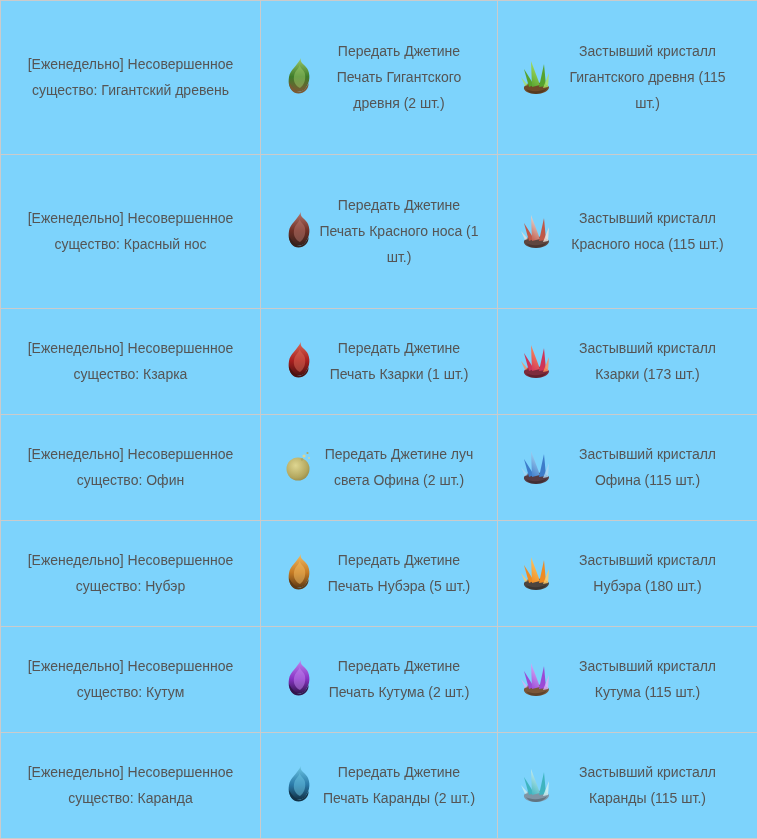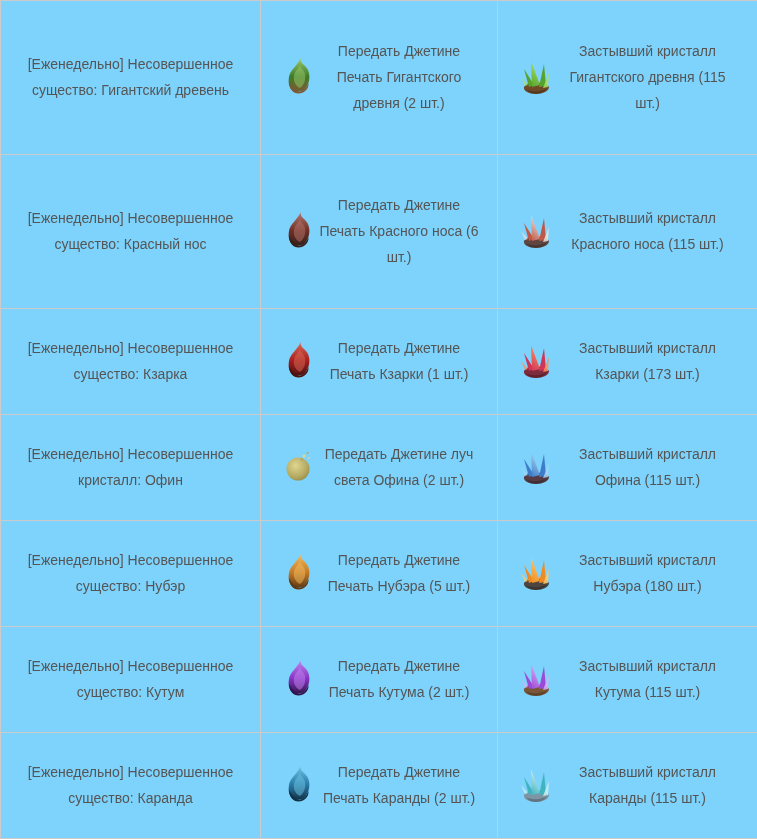--- a/index.html
+++ b/index.html
@@ -114,21 +114,21 @@
                     <stop offset="0" stop-color="#b5766b"></stop>
                     <stop offset="0.55" stop-color="#6e2f26"></stop>
                     <stop offset="1" stop-color="#35201b"></stop>
                   </linearGradient>
                 </defs>
                 <path d="M22 2 C20 7 27 9 29 14 C32 21 30 29 25 34 C22 36 17 36.5 14 35 C10 32 9 27 10 21 C11 14 18 10 22 2 Z" fill="url(#sg1s)"></path>
                 <path d="M21 8 C20 12 25 13 26 18 C27 24 25 29 21 32 C17 30 14 26 15 20 C16 14 20 13 21 8 Z" fill="#b5766b" opacity="0.5"></path>
                 <path d="M10 26 C13 32 17 35 20 36 C24 35.5 27.5 32 29.5 27 C30 33 25 37.5 19.5 37.5 C14 37.5 10.5 33 10 26 Z" fill="#35201b"></path>
               </svg>
             </div>
-            <div class="item-label">Передать Джетине Печать Красного носа (6 шт.)</div>
+            <div class="item-label">Передать Джетине Печать Красного носа (1 шт.)</div>
           </div>
         </td>
         <td class="item-cell">
           <div class="cell-inner">
             <div class="icon">
               <svg viewBox="0 0 40 40" xmlns="http://www.w3.org/2000/svg">
                 <defs>
                   <linearGradient id="cg1c" x1="0" y1="1" x2="0.3" y2="0">
                     <stop offset="0" stop-color="#c05848"></stop>
                     <stop offset="1" stop-color="#eadfd9"></stop>
@@ -188,21 +188,21 @@
                 <polygon points="27,32 33,17 32,31" fill="#ff8f5a" opacity="0.85"></polygon>
                 <path d="M10 33 C14 36 26 36 31 32 C29 36 24 38 20 38 C15 38 12 36 10 33 Z" fill="#000000" opacity="0.22"></path>
               </svg>
             </div>
             <div class="item-label">Застывший кристалл Кзарки (173 шт.)</div>
           </div>
         </td>
       </tr>
       <tr>
         <td>
-          <span class="quest-name">[Еженедельно] Несовершенное кристалл: Офин</span>
+          <span class="quest-name">[Еженедельно] Несовершенное существо: Офин</span>
         </td>
         <td class="item-cell">
           <div class="cell-inner">
             <div class="icon">
               <svg viewBox="0 0 40 40" xmlns="http://www.w3.org/2000/svg">
                 <defs>
                   <radialGradient id="og3s" cx="0.4" cy="0.35" r="0.8">
                     <stop offset="0" stop-color="#ded691"></stop>
                     <stop offset="0.65" stop-color="#b3a75e"></stop>
                     <stop offset="1" stop-color="#8a7d3e"></stop>

